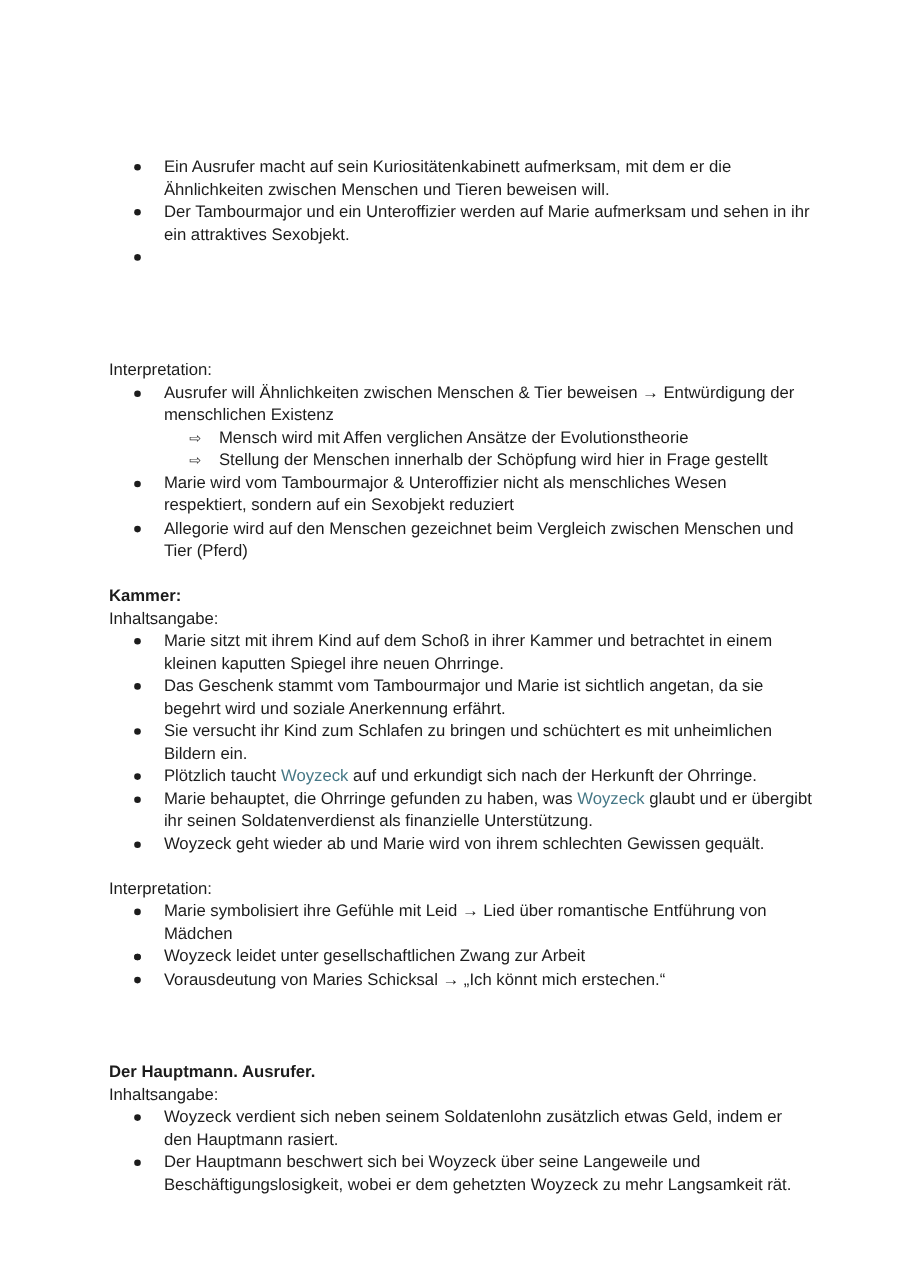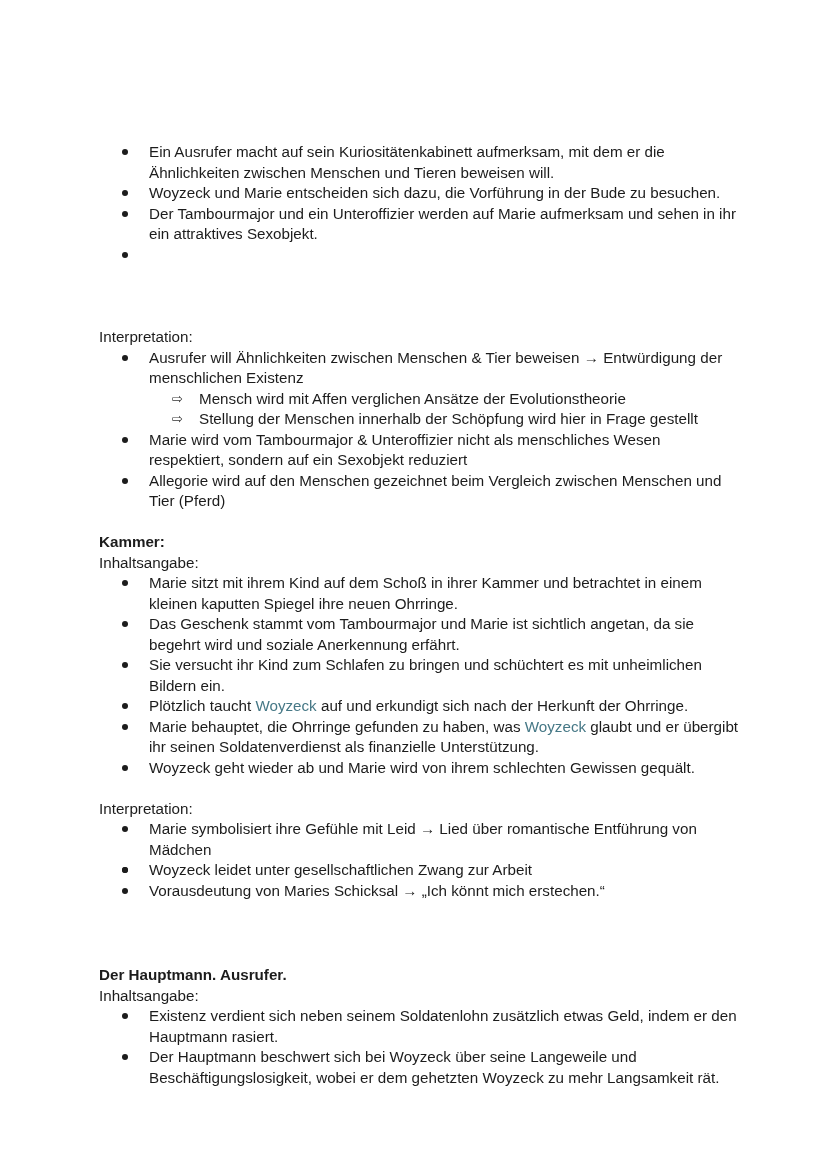--- a/index.html
+++ b/index.html
@@ -26,21 +26,20 @@
     .gap { height: 20.5px; }
   </style>
 </head>
 <body>
 
 <div class="page">
 
   <div class="block" style="top:98px;">
     <ul>
       <li class="bullet"><span class="dot"></span><span>Ein Ausrufer macht auf sein Kuriositätenkabinett aufmerksam, mit dem er die Ähnlichkeiten zwischen Menschen und Tieren beweisen will.</span></li>
-      <li class="bullet"><span class="dot"></span><span>Woyzeck und Marie entscheiden sich dazu, die Vorführung in der Bude zu besuchen.</span></li>
       <li class="bullet"><span class="dot"></span><span>Der Tambourmajor und ein Unteroffizier werden auf Marie aufmerksam und sehen in ihr ein attraktives Sexobjekt.</span></li>
       <li class="bullet"><span class="dot"></span></li>
     </ul>
   </div>
 
   <div class="block" style="top:283px;">
     <div class="heading-u">Interpretation:</div>
     <ul>
       <li class="bullet"><span class="dot"></span><span>Ausrufer will Ähnlichkeiten zwischen Menschen &amp; Tier beweisen → Entwürdigung der menschlichen Existenz</span></li>
       <li class="sub"><span class="arrow">⇨</span><span>Mensch wird mit Affen verglichen Ansätze der Evolutionstheorie</span></li>
@@ -68,18 +67,18 @@
       <li class="bullet"><span class="dot"></span></li>
       <li class="bullet"><span class="dot"></span><span>Woyzeck leidet unter gesellschaftlichen Zwang zur Arbeit</span></li>
       <li class="bullet"><span class="dot"></span><span>Vorausdeutung von Maries Schicksal → „Ich könnt mich erstechen.“</span></li>
     </ul>
   </div>
 
   <div class="block" style="top:921px;">
     <div class="heading-b">Der Hauptmann. Ausrufer.</div>
     <div class="heading-u">Inhaltsangabe:</div>
     <ul>
-      <li class="bullet"><span class="dot"></span><span>Existenz verdient sich neben seinem Soldatenlohn zusätzlich etwas Geld, indem er den Hauptmann rasiert.</span></li>
+      <li class="bullet"><span class="dot"></span><span>Woyzeck verdient sich neben seinem Soldatenlohn zusätzlich etwas Geld, indem er den Hauptmann rasiert.</span></li>
       <li class="bullet"><span class="dot"></span><span>Der Hauptmann beschwert sich bei Woyzeck über seine Langeweile und Beschäftigungslosigkeit, wobei er dem gehetzten Woyzeck zu mehr Langsamkeit rät.</span></li>
     </ul>
   </div>
 
 </div>
 
 </body></html>

